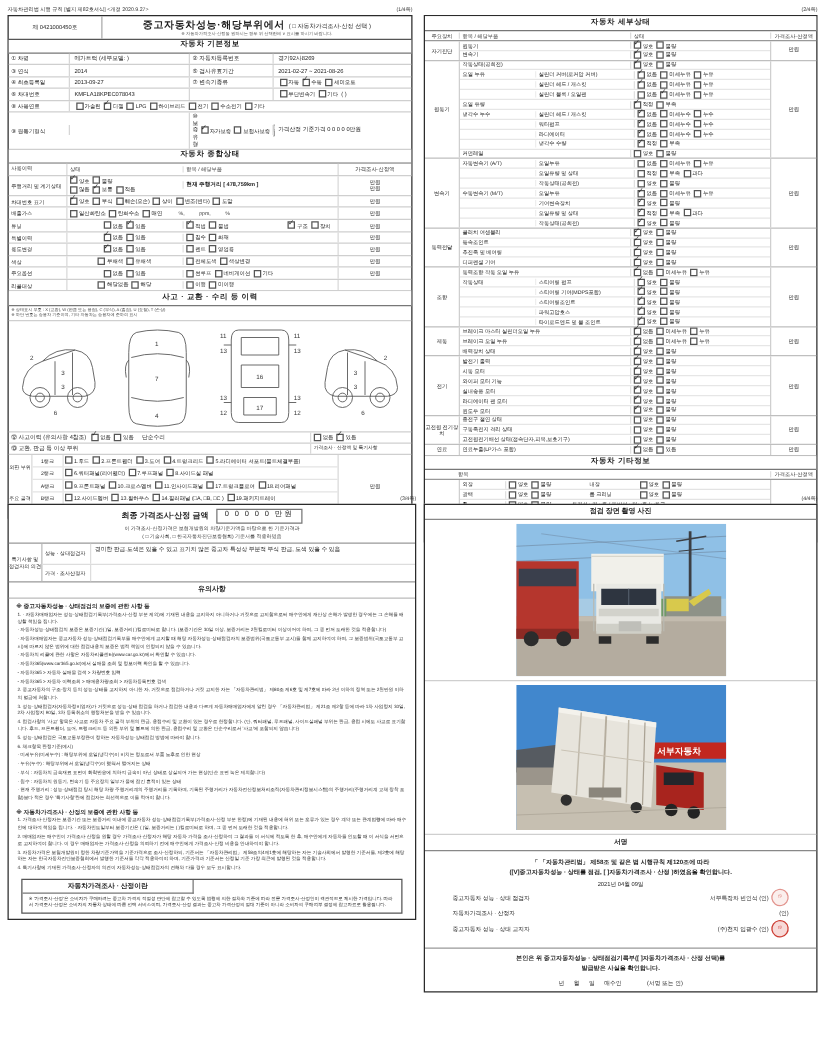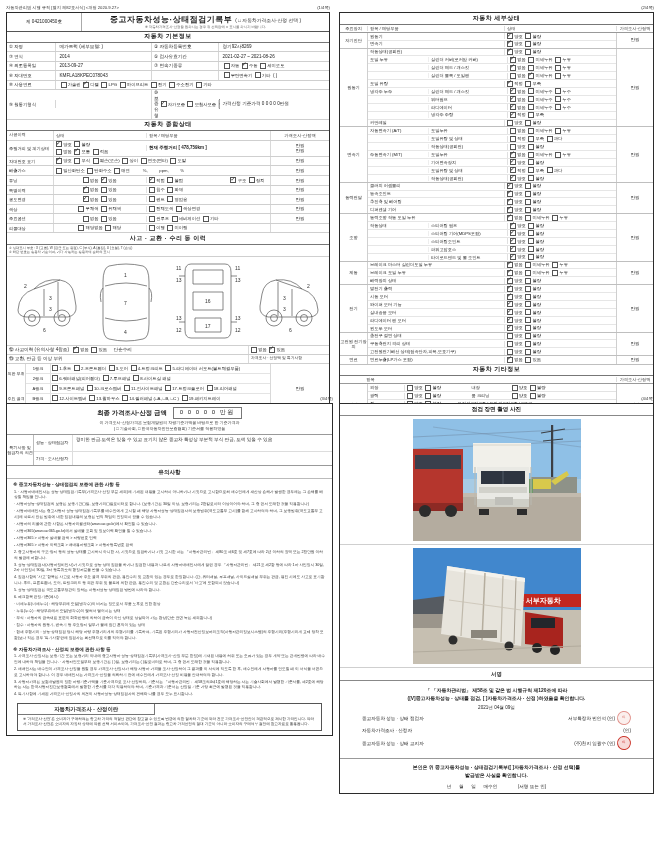--- a/index.html
+++ b/index.html
@@ -115,21 +115,21 @@
 
   <div class="page" id="p1">
     <div class="pagehead">
       <span>자동차관리법 시행 규칙 [별지 제82호서식] &lt;개정 2020.9.27&gt;</span>
       <span>(1/4쪽)</span>
     </div>
     <div class="formbox" id="p1box">
         <div class="p1title">
           <div class="docno">제 0421000450호</div>
           <div class="tblock">
-            <div><span class="tmain">중고자동차성능·상태점검기록부</span><span class="topt">( □ 자동차가격조사·산정 선택 )</span></div>
+            <div><span class="tmain">중고자동차성능·해당부위에서</span><span class="topt">( □ 자동차가격조사·산정 선택 )</span></div>
             <div class="tnote"><span>※ 자동차가격조사·산정을 원하시는 경우 위 선택란에 ∨ 표시를 하시기 바랍니다.</span></div>
           </div>
         </div>
         <div class="sech">
           <b>자동차 기본정보</b>
         </div>
         <div class="big">
           <div class="bh" style="width: 46px;"><span>① 차명</span></div>
           <div class="bv" style="width: 92px; flex: 0 0 auto;">
             <span style="margin-left: 1px;">메가트럭 (세부모델: )</span>

